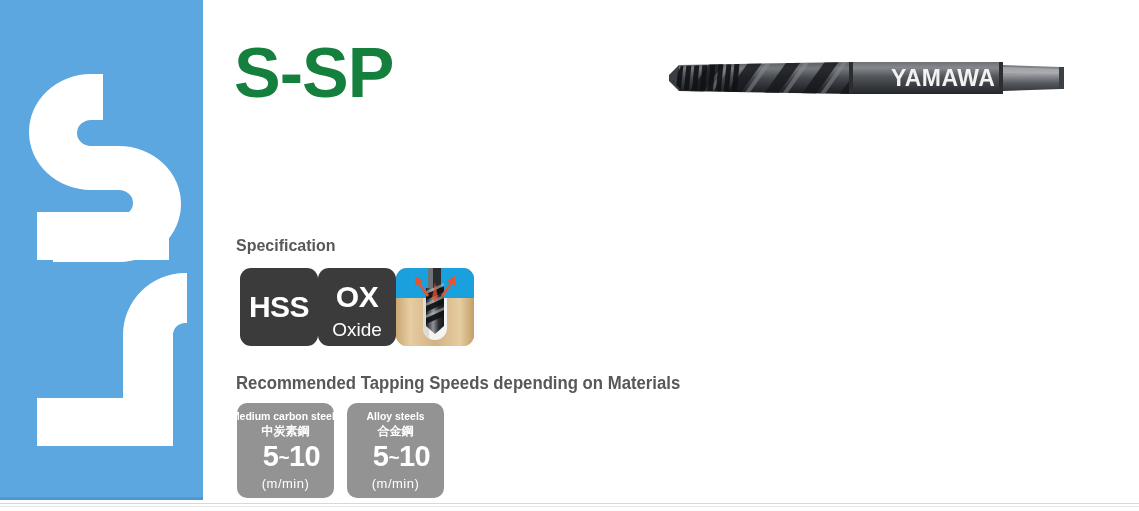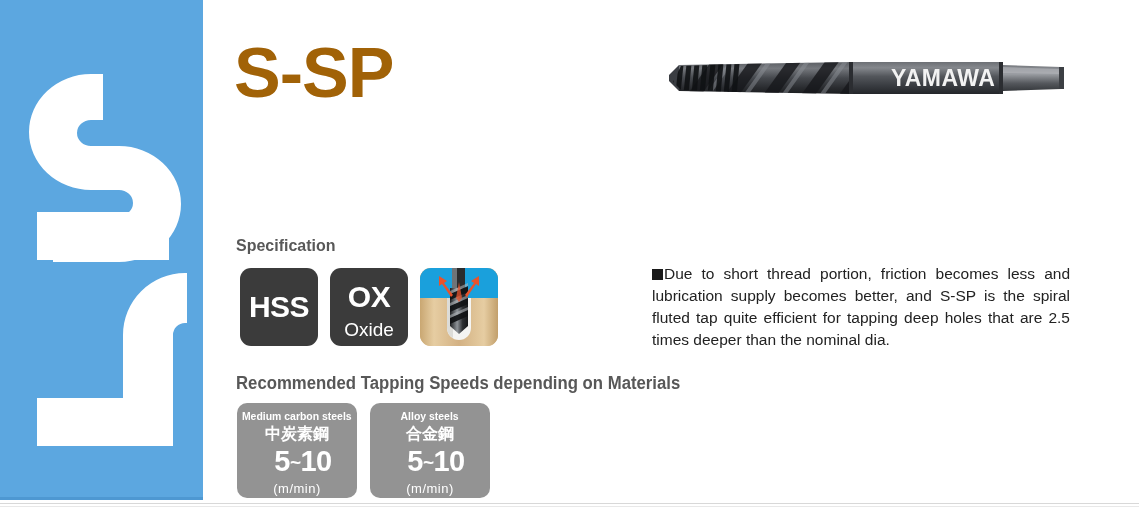--- a/index.html
+++ b/index.html
@@ -80,21 +80,21 @@
     height: 500px;
   }
 
   
   #title {
     position: absolute;
     left: 31px;
     top: 38px;
     font-size: 70px;
     font-weight: bold;
-    color: #a16207;
+    color: #15803d;
     letter-spacing: -1px;
     line-height: 1;
   }
   #subtitle {
     position: absolute;
     left: 33px;
     top: 128px;
     font-size: 28px;
     color: #3b3b3b;
     letter-spacing: 0.2px;
@@ -122,21 +122,20 @@
     color: #585858;
     line-height: 1;
     transform: scaleX(0.94);
     transform-origin: left center;
   }
   #spec-badges {
     position: absolute;
     left: 37px;
     top: 268px;
     display: flex;
-    gap: 12px;
   }
   .badge {
     width: 78px;
     height: 78px;
     border-radius: 11px;
     background: #3b3b3b;
     color: #ffffff;
     display: flex;
     flex-direction: column;
     align-items: center;
@@ -180,40 +179,40 @@
     transform-origin: left center;
   }
   #speed-cards {
     position: absolute;
     left: 34px;
     top: 403px;
     display: flex;
     gap: 13px;
   }
   .speed-card {
-    width: 120px;
+    width: 97px;
     height: 95px;
     border-radius: 10px;
     background: #939393;
     color: #ffffff;
     display: flex;
     flex-direction: column;
     align-items: center;
     box-sizing: border-box;
     padding-top: 7px;
   }
   .speed-card .mat-en {
     font-size: 11px;
     font-weight: bold;
     line-height: 1.15;
     white-space: nowrap;
     transform: scaleX(0.95);
   }
   .speed-card .mat-jp {
-    font-size: 16px;
+    font-size: 12px;
     font-weight: bold;
     line-height: 1.2;
     margin-top: 1px;
   }
   .speed-card .value {
     font-size: 29px;
     font-weight: bold;
     line-height: 1;
     margin-top: 4px;
     letter-spacing: -0.5px;
@@ -427,19 +426,18 @@
       </div>
 
       <div class="speed-card">
         <span class="mat-en">Alloy steels</span>
         <span class="mat-jp">合金鋼</span>
         <span class="value"><span>5</span><span class="tilde">~</span><span>10</span></span>
         <span class="unit">(m/min)</span>
       </div>
     </div>
 
-    <div id="description"><span class="bullet"></span><span>Due to short thread portion, friction becomes less and lubrication supply becomes better, and S-SP is the spiral fluted tap quite efficient for tapping deep holes that are 2.5 times deeper than the nominal dia.</span></div>
 
   </div>
 
   <div class="bottom-rule"></div>
   <div class="bottom-rule2"></div>
 </div>
 
 </body></html>

